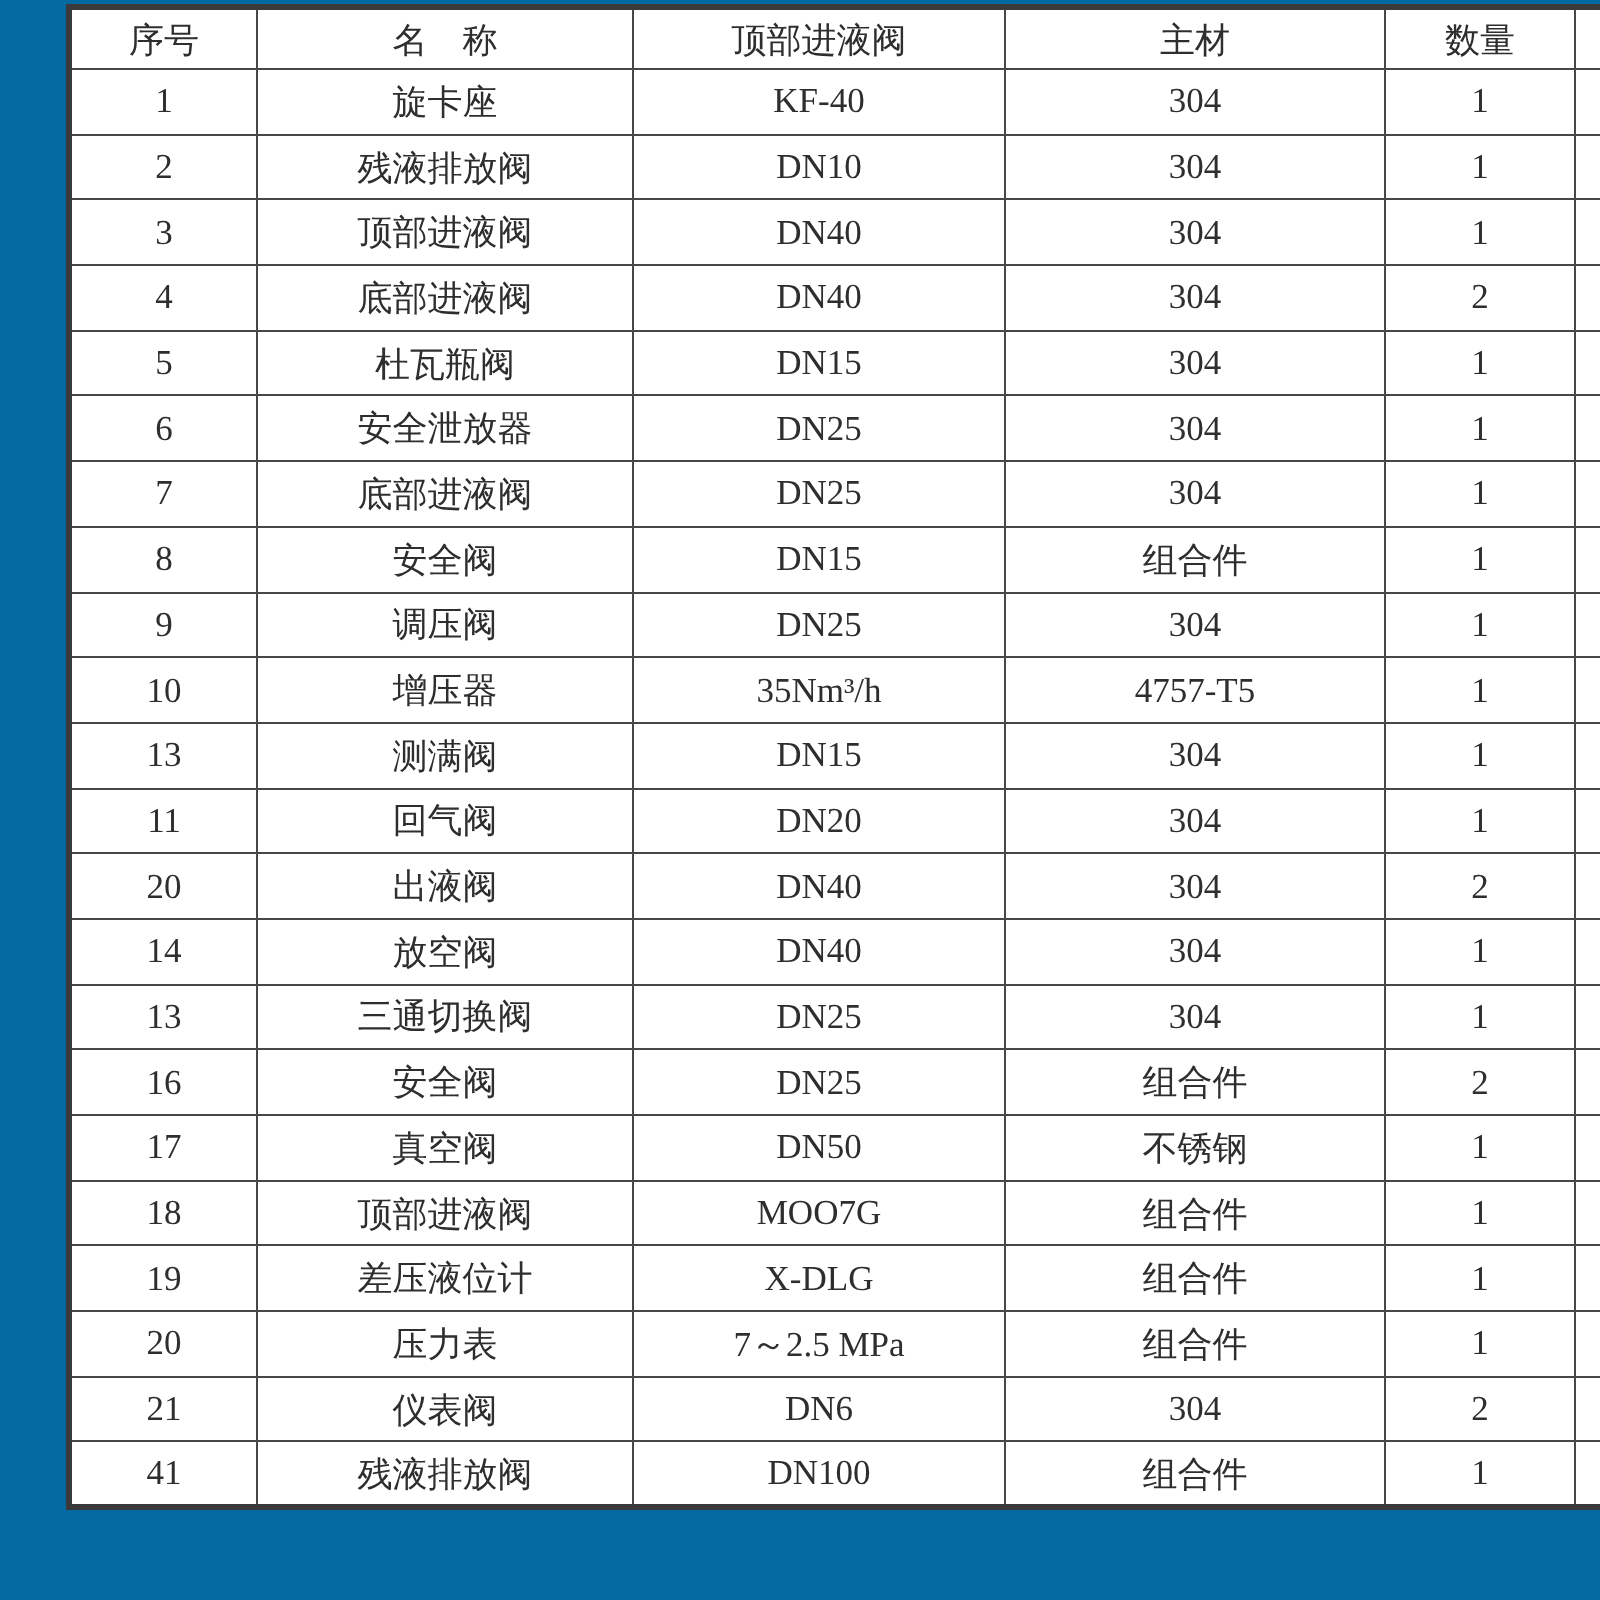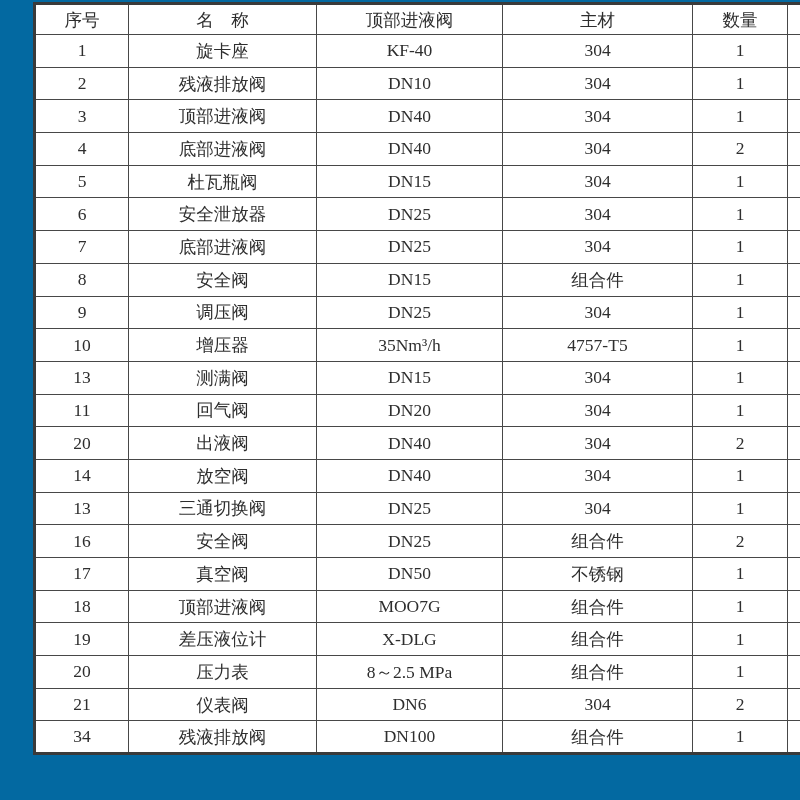--- a/index.html
+++ b/index.html
@@ -220,35 +220,35 @@
           <td>19</td>
           <td>差压液位计</td>
           <td>X-DLG</td>
           <td>组合件</td>
           <td>1</td>
           <td></td>
         </tr>
         <tr>
           <td>20</td>
           <td>压力表</td>
-          <td>8～2.5 MPa</td>
+          <td>7～2.5 MPa</td>
           <td>组合件</td>
           <td>1</td>
           <td></td>
         </tr>
         <tr>
           <td>21</td>
           <td>仪表阀</td>
           <td>DN6</td>
           <td>304</td>
           <td>2</td>
           <td></td>
         </tr>
         <tr>
-          <td>34</td>
+          <td>41</td>
           <td>残液排放阀</td>
           <td>DN100</td>
           <td>组合件</td>
           <td>1</td>
           <td></td>
         </tr>
       </tbody>
   </table>
 </div>
 

